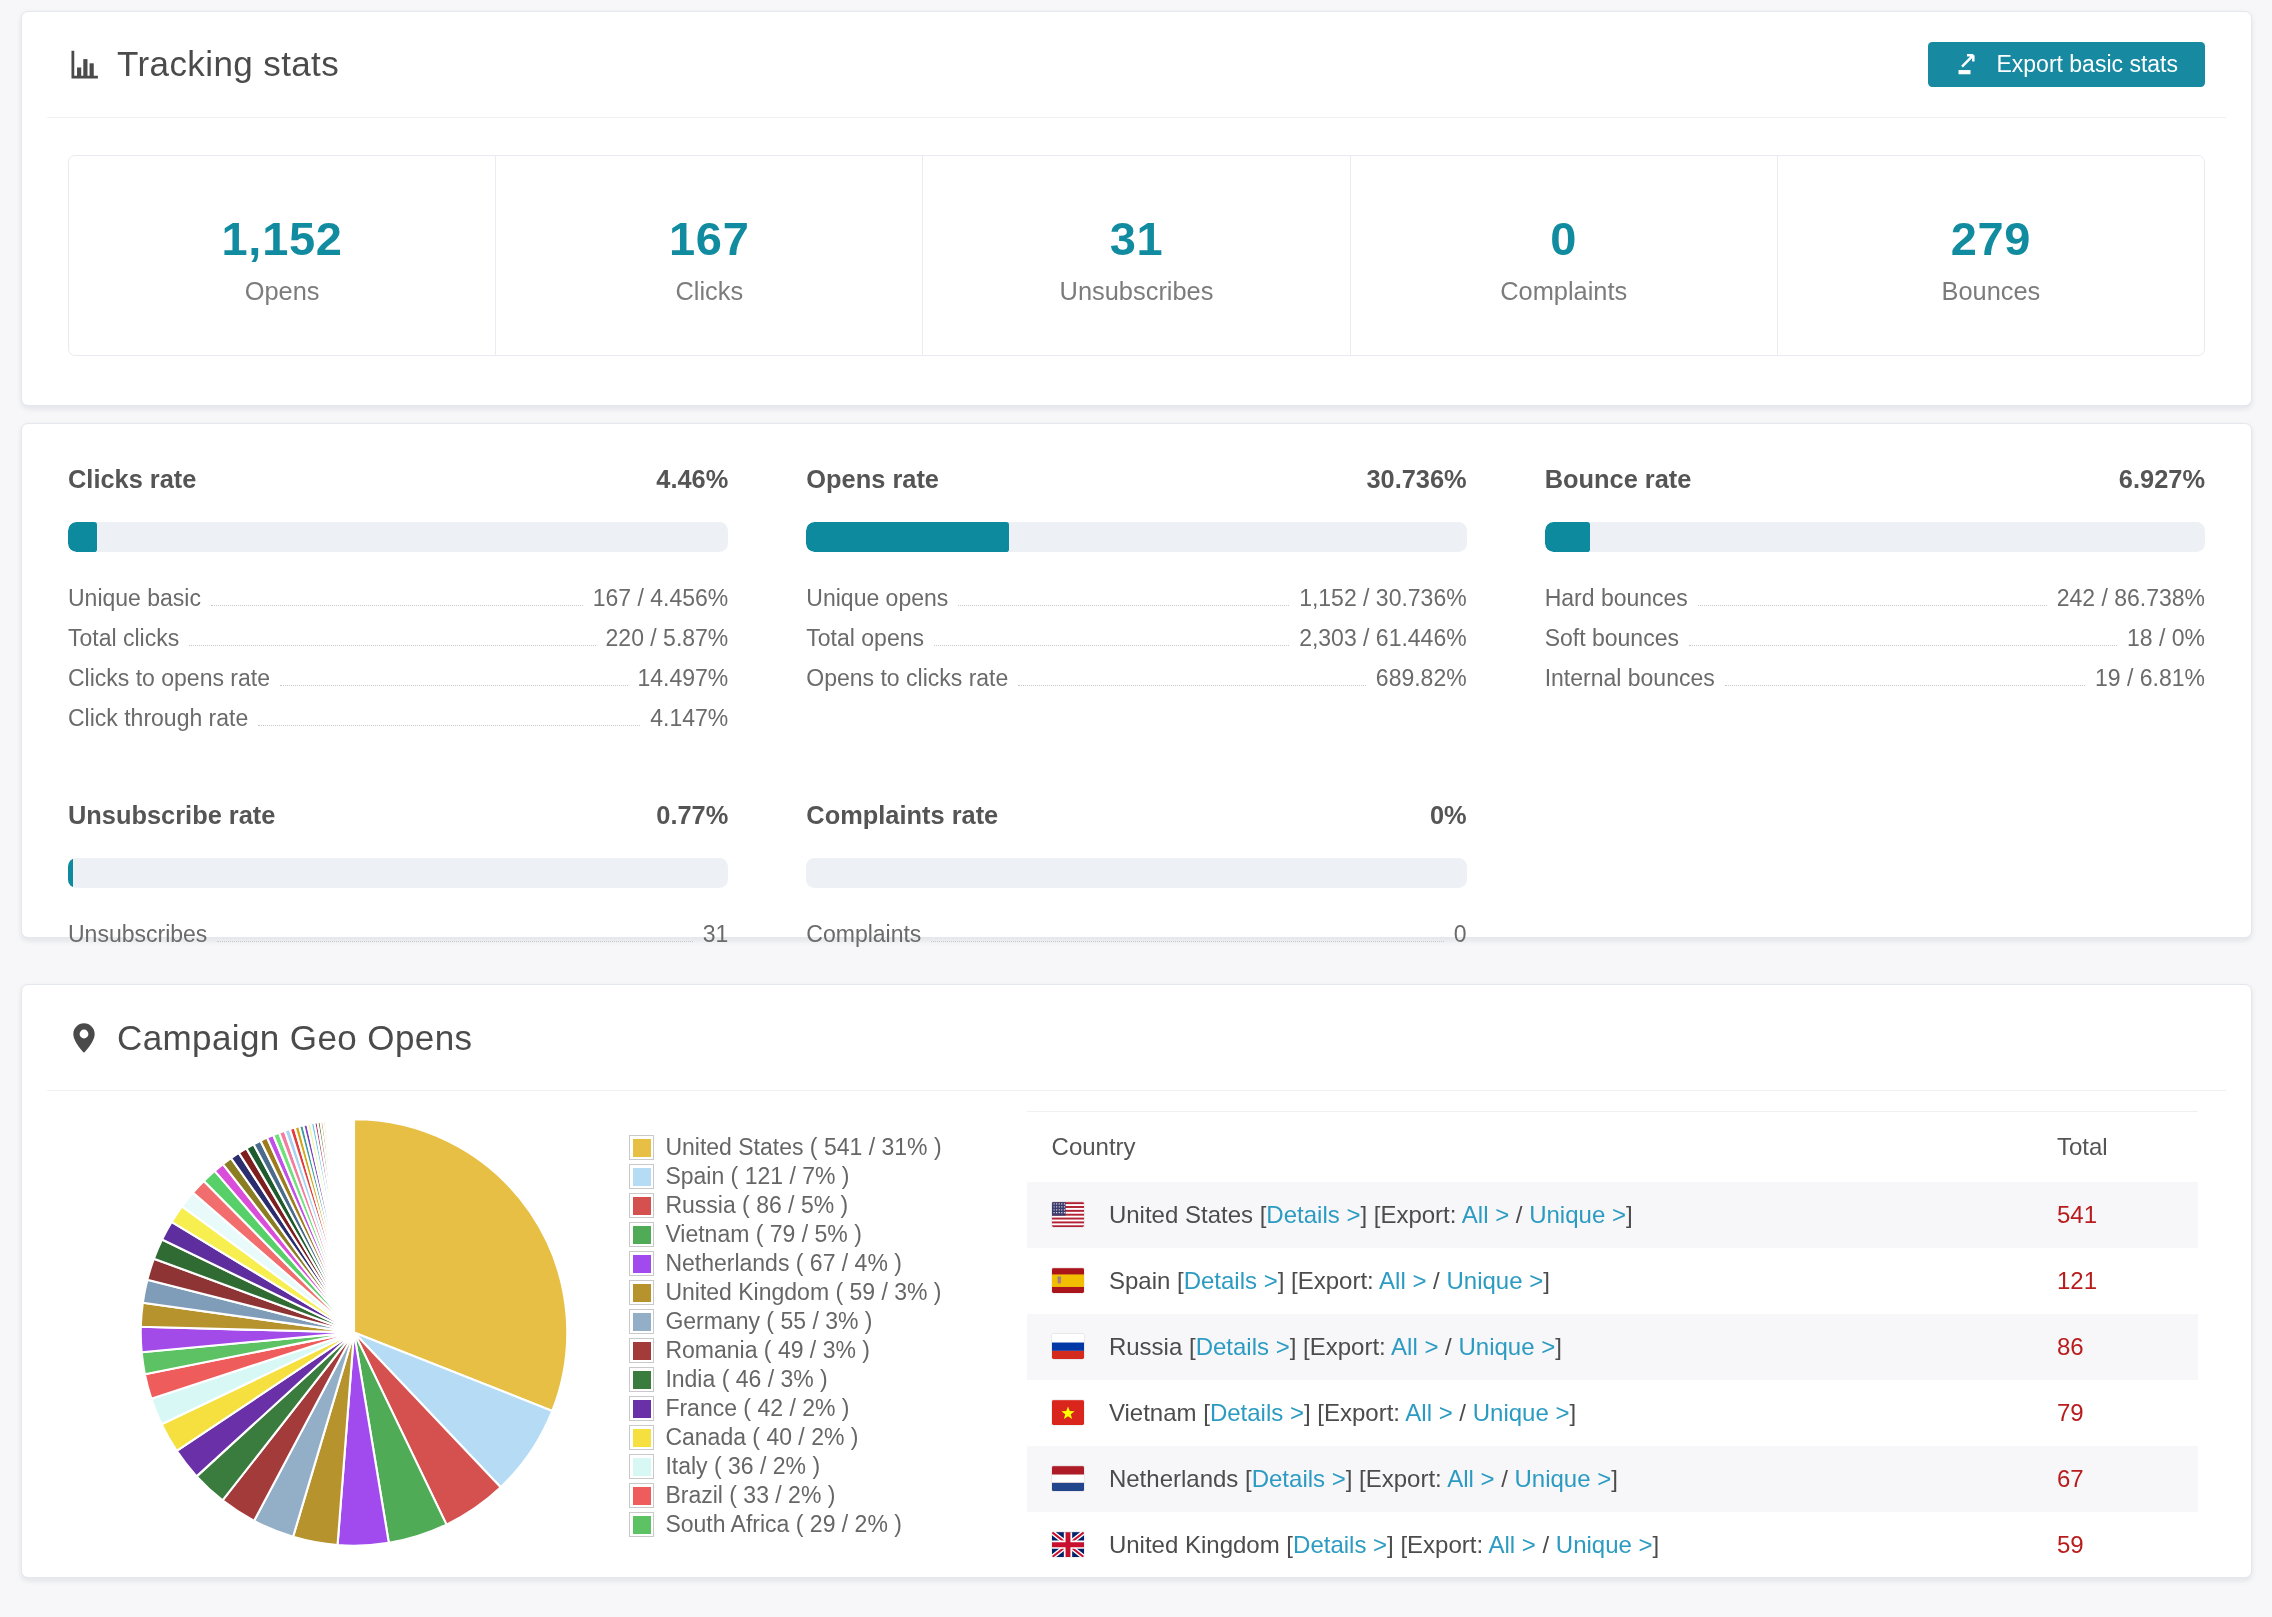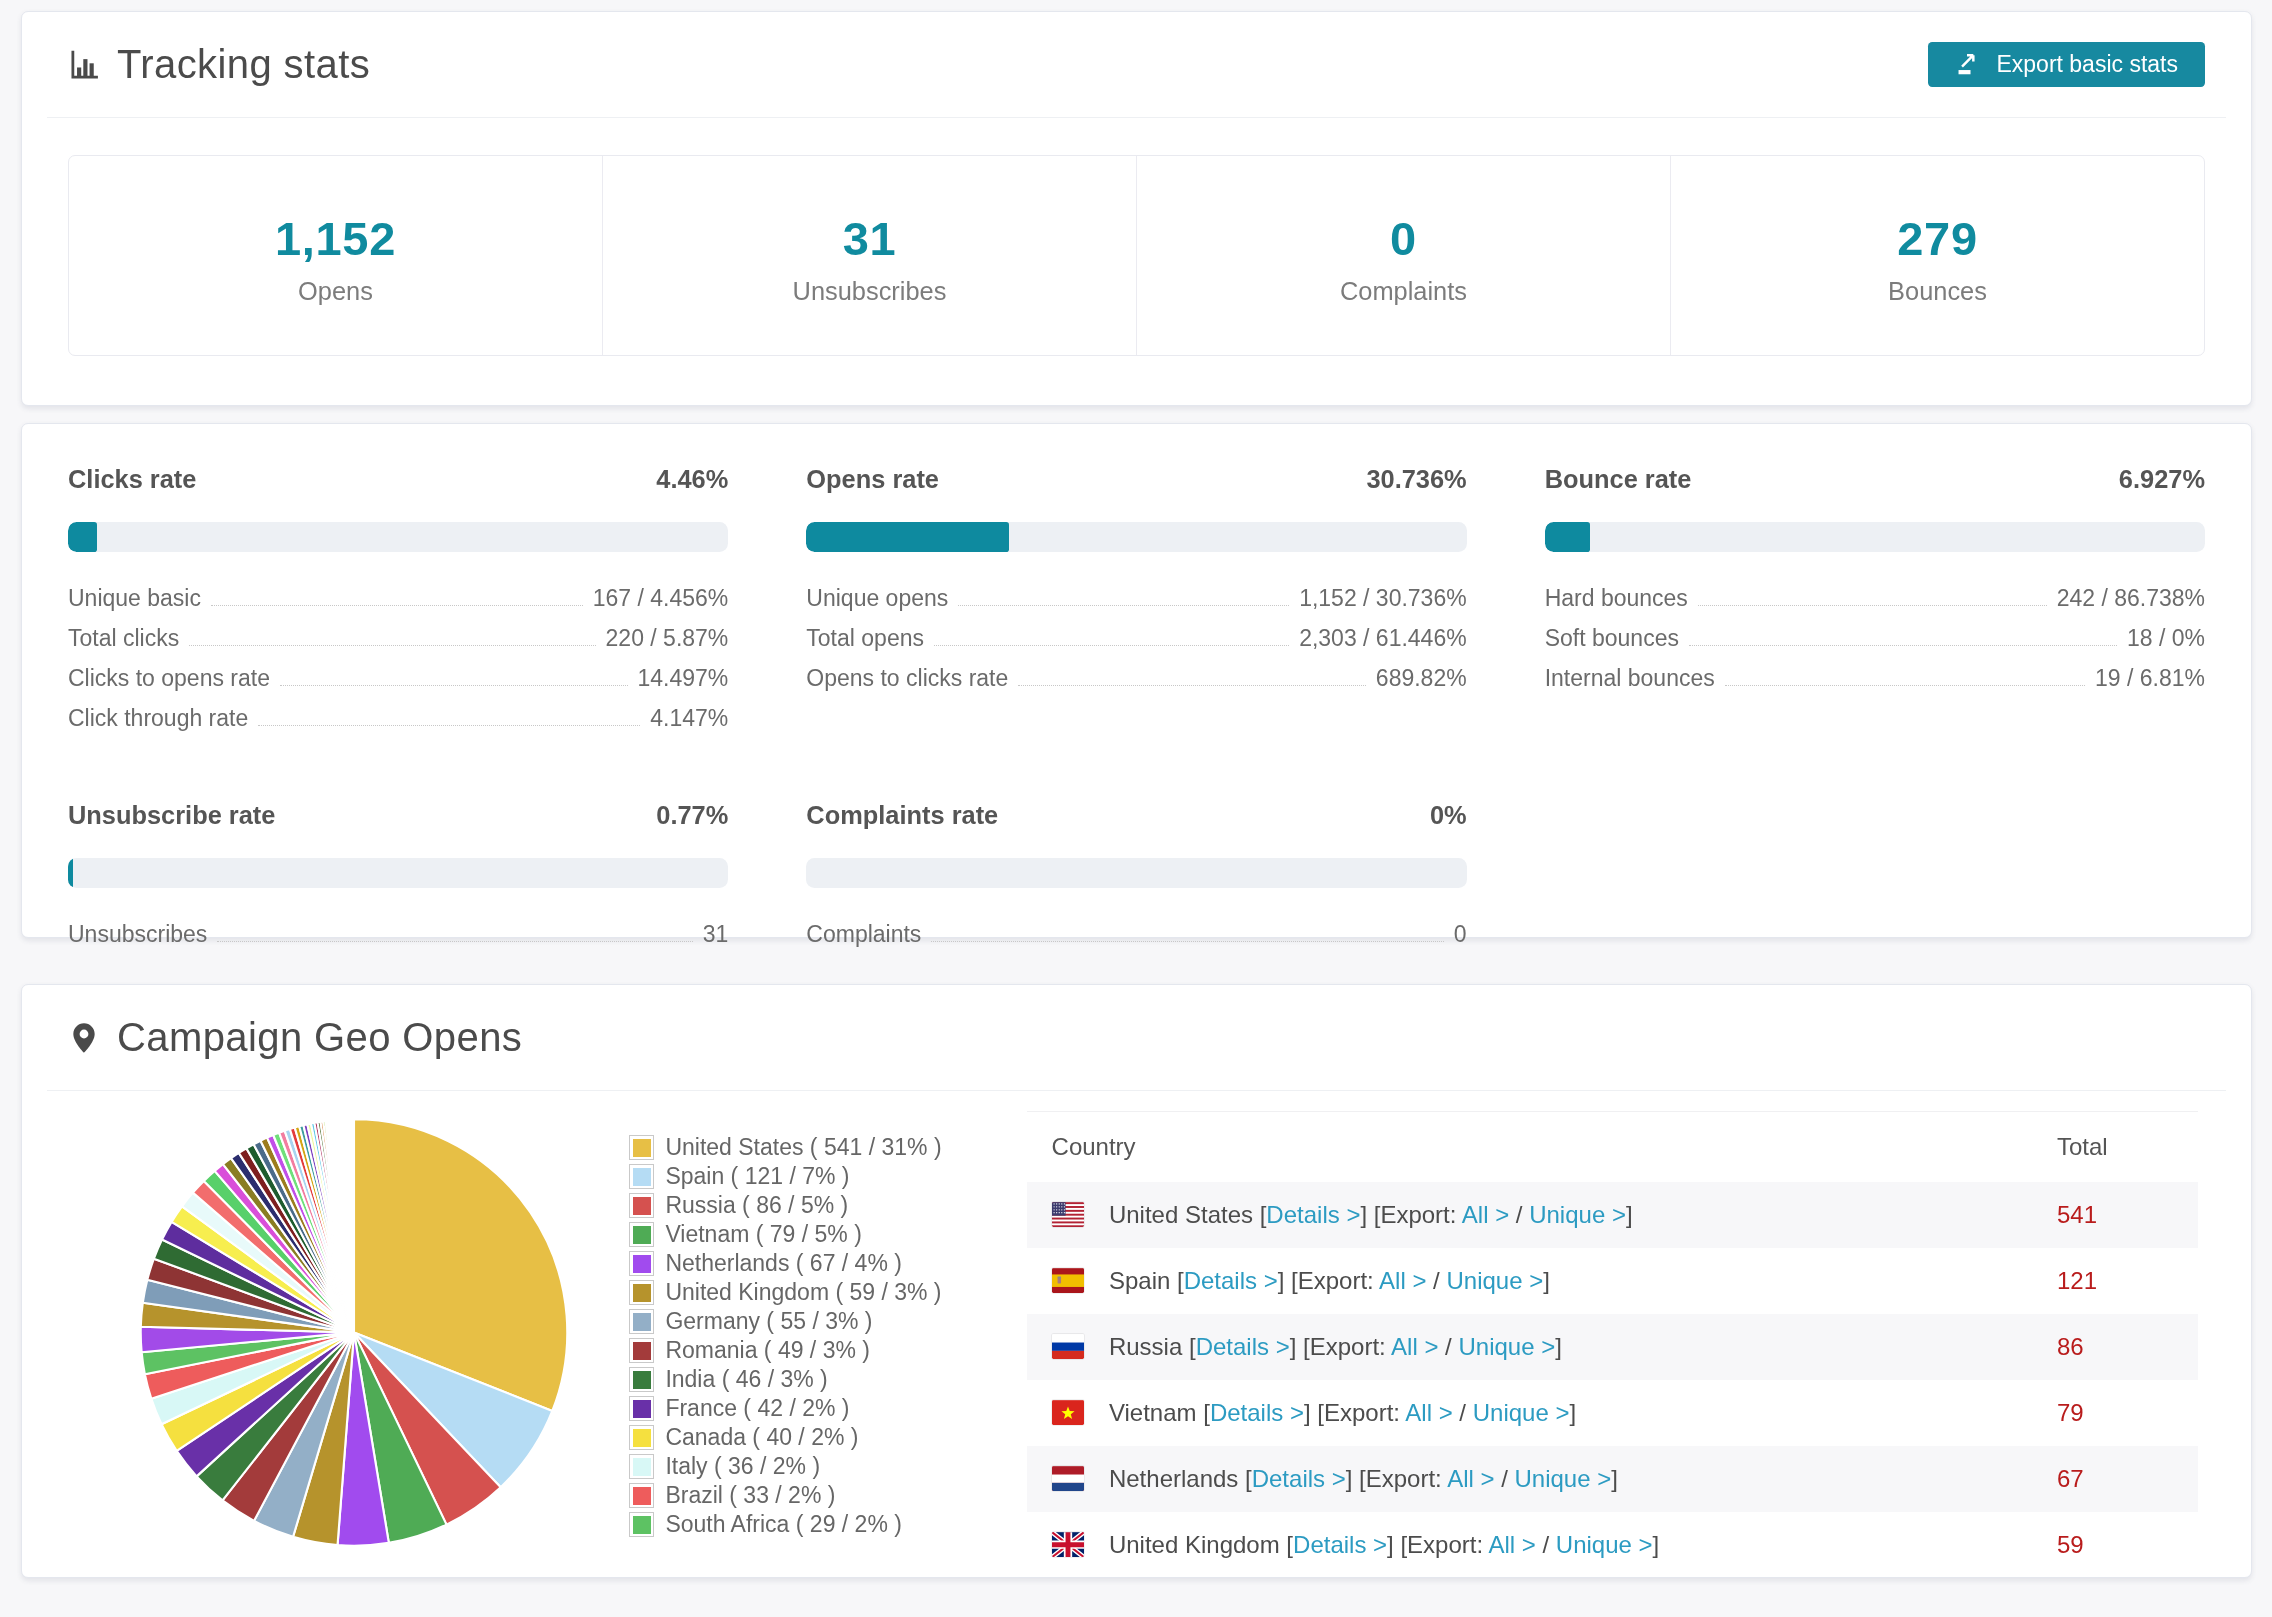--- a/index.html
+++ b/index.html
@@ -7,21 +7,21 @@
     background:#f7f7f9; font-family:"Liberation Sans", sans-serif; }
   .card { background:#fff; border:0.7px solid #e4e7ee; border-radius:7px;
     box-shadow:0 2.1px 5.6px rgba(60,70,100,.10); margin:0 21px; position:relative; }
   #card-tracking { margin-top:10.6px; height:395px; }
   #card-rates    { margin-top:17.6px; height:515px; }
   #card-geo      { margin-top:46px; height:594px; overflow:hidden; }
 
   
   .card-header { display:flex; align-items:center; height:106px;
     margin:0 25px; padding:0 21px; border-bottom:0.7px solid #eef0f3; }
-  .card-title { font-size:40px; color:#4b4b4b; letter-spacing:0.4px; display:flex; align-items:center; gap:17px; }
+  .card-title { font-size:35px; color:#4b4b4b; letter-spacing:0.4px; display:flex; align-items:center; gap:17px; }
   .hdr-icon { display:inline-flex; width:32px; height:32px; color:#4a4a4a; }
   .hdr-icon svg { width:100%; height:100%; }
   .btn-export { margin-left:auto; background:#1789A0; color:#fff; border:none; border-radius:4.2px;
     font-size:23px; font-family:inherit; padding:0 27px; height:45px; display:flex; align-items:center; gap:16px; cursor:pointer; }
   .btn-export svg { width:25.4px; height:25.4px; }
 
   
   #stats-row { display:flex; margin:37px 46px 0; border:0.7px solid #e9eaf0; border-radius:7px; }
   .stat-cell { flex:1; text-align:center; padding:55px 7px 49px; }
   .stat-cell + .stat-cell { border-left:0.7px solid #ebebf1; }
@@ -83,20 +83,24 @@
         <path d="M10 22 L26 6 M26 6 h-9 M26 6 v9"></path>
         <path d="M5 27 h17 v6 h-17 z" fill="#fff" stroke="none"></path>
       </svg>
       <span>Export basic stats</span>
     </button>
   </div>
   <div id="stats-row">
       <div class="stat-cell">
         <div class="stat-value">1,152</div>
         <div class="stat-label">Opens</div>
+      </div>
+      <div class="stat-cell">
+        <div class="stat-value">167</div>
+        <div class="stat-label">Clicks</div>
       </div>
       <div class="stat-cell">
         <div class="stat-value">31</div>
         <div class="stat-label">Unsubscribes</div>
       </div>
       <div class="stat-cell">
         <div class="stat-value">0</div>
         <div class="stat-label">Complaints</div>
       </div>
       <div class="stat-cell">

